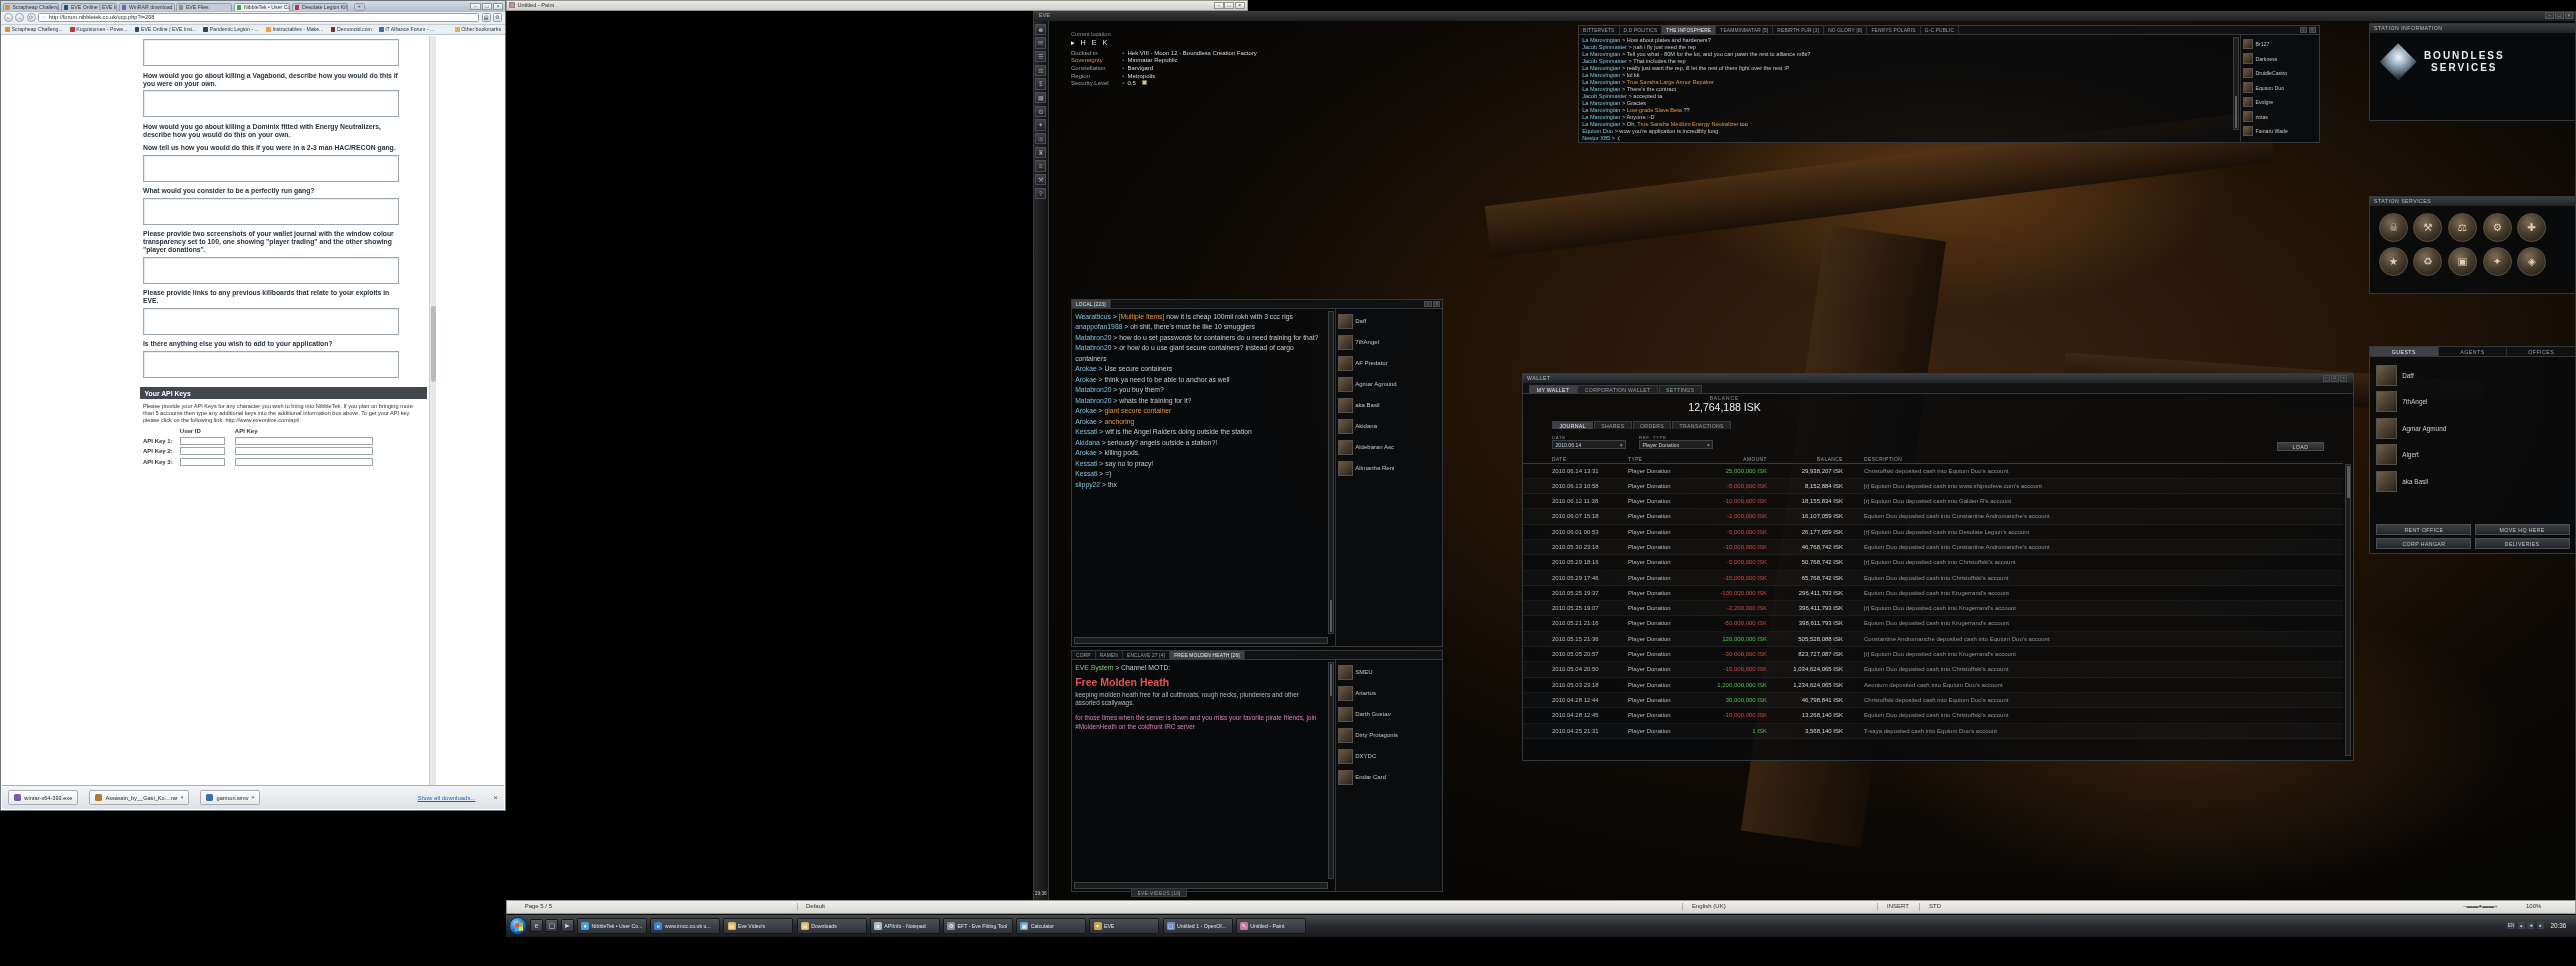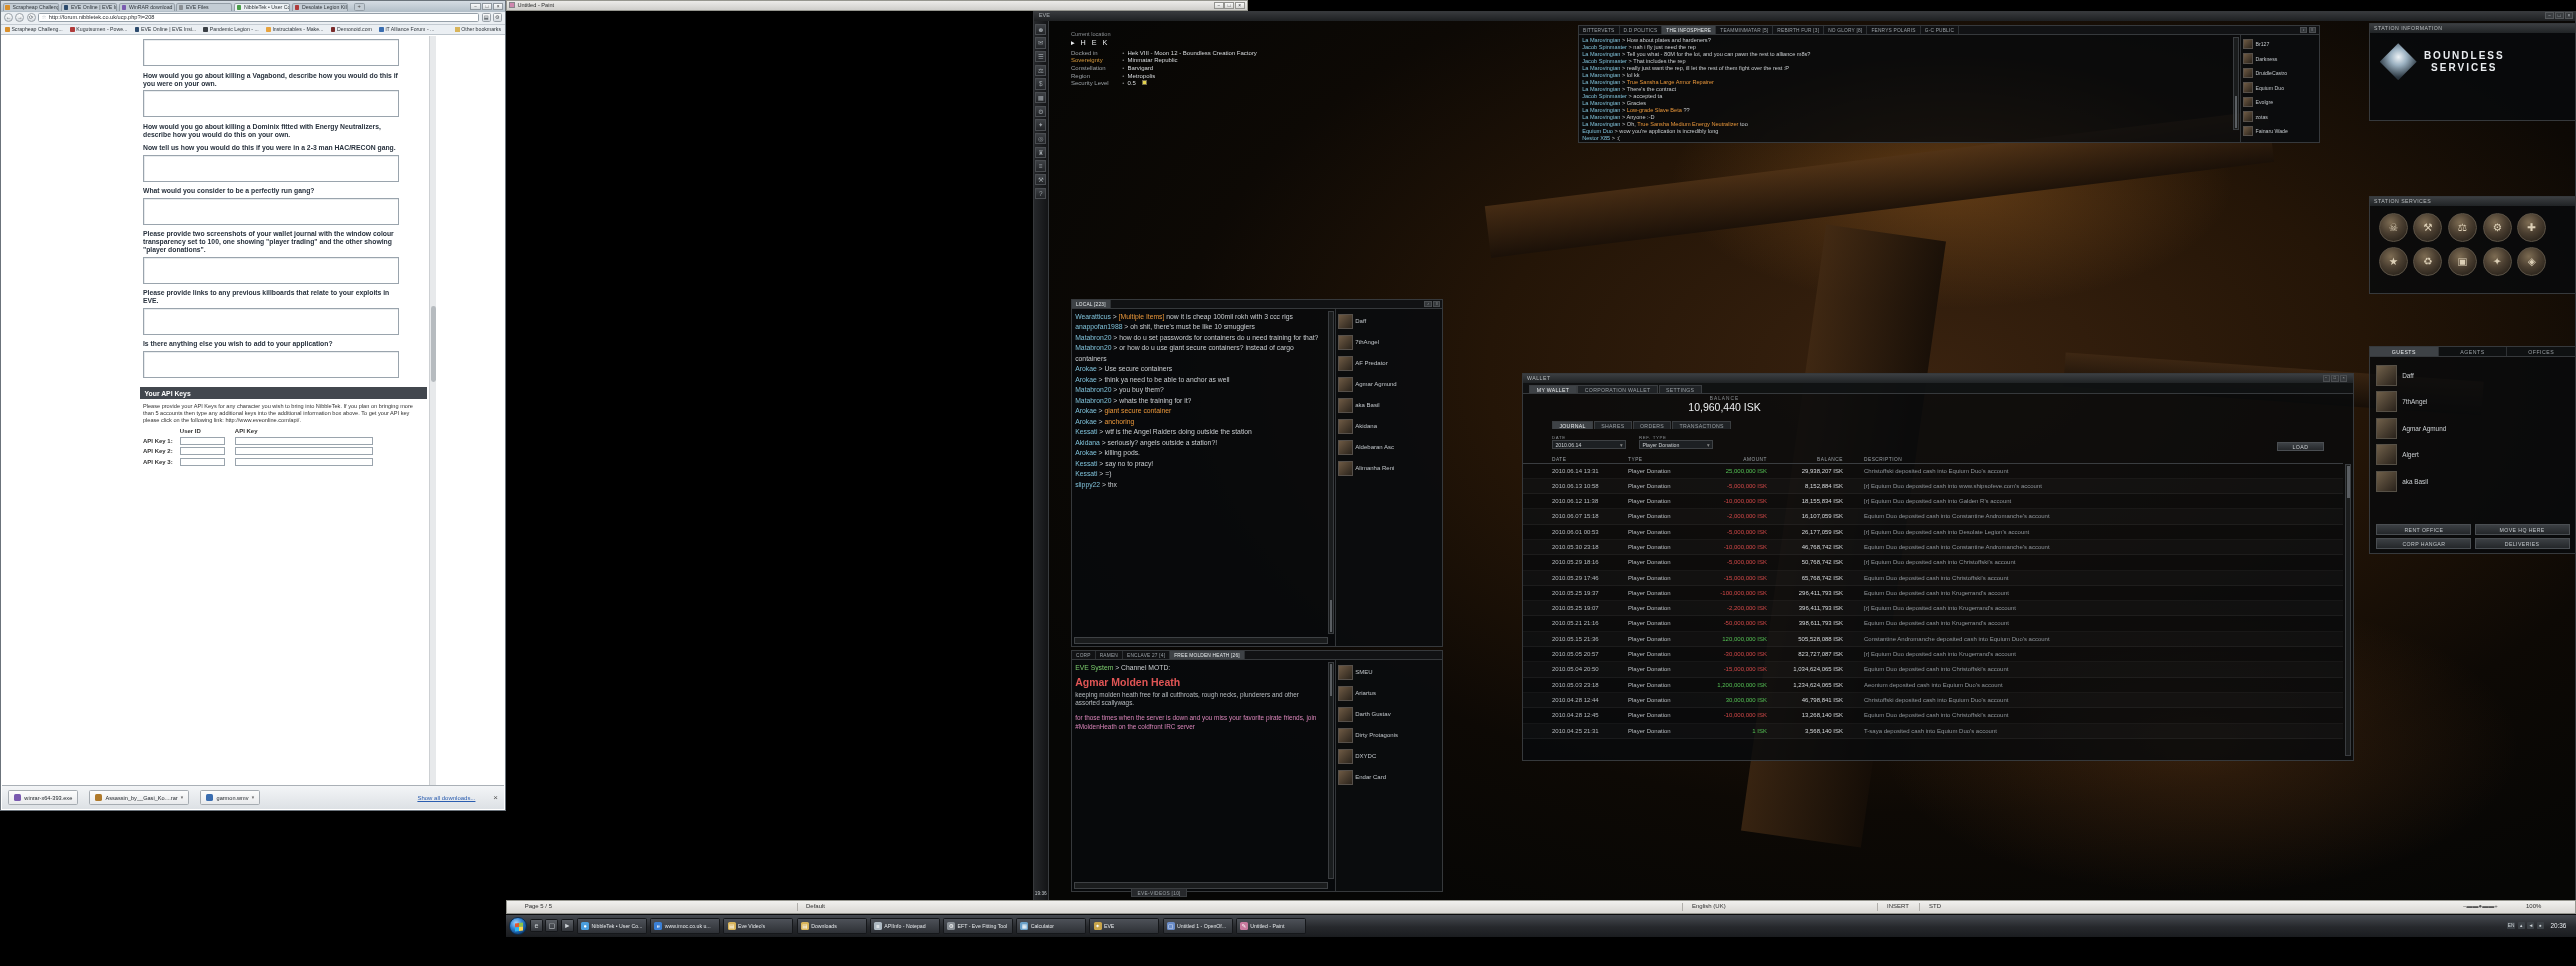--- a/index.html
+++ b/index.html
@@ -537,21 +537,21 @@
       <div class="ptabrow" id="mctabs">
           <div class="ctab">Corp</div>
           <div class="ctab">Ramen</div>
           <div class="ctab">Enclave 27 [4]</div>
           <div class="ctab act">Free Molden Heath [26]</div>
         </div>
       <div class="msgs">
         <div class="cline">
           <span class="cg">EVE System</span><span class="ct"> &gt; </span><span class="ct">Channel MOTD:</span>
         </div>
-        <div class="motdtitle">Agmar Molden Heath</div>
+        <div class="motdtitle">Free Molden Heath</div>
         <div class="motdbody">keeping molden heath free for all cutthroats, rough necks, plunderers and other assorted scallywags.</div>
         <div class="motdnote">for those times when the server is down and you miss your favorite pirate friends, join #MoldenHeath on the coldfront IRC server</div>
       </div>
       <div class="cscroll">
           <div class="cthumb"></div>
         </div>
       <div class="memlist" id="mcmem">
           <div class="mem">
             <div class="port"></div>
             <span class="mname">SMEU</span>
@@ -591,21 +591,21 @@
             <div class="wico">×</div>
           </span>
       </div>
       <div class="wtabs" id="wtabs">
           <div class="wtab act">My Wallet</div>
           <div class="wtab">Corporation Wallet</div>
           <div class="wtab">Settings</div>
         </div>
       <div class="balwrap">
         <div class="ballab">BALANCE</div>
-        <div class="balnum">10,960,440 ISK</div>
+        <div class="balnum">12,764,188 ISK</div>
       </div>
       <div class="wsub" id="wsubtabs">
           <div class="wtab act">Journal</div>
           <div class="wtab">Shares</div>
           <div class="wtab">Orders</div>
           <div class="wtab">Transactions</div>
         </div>
       <div class="wfil">
         <div>
           <div class="flab">DATE</div>

